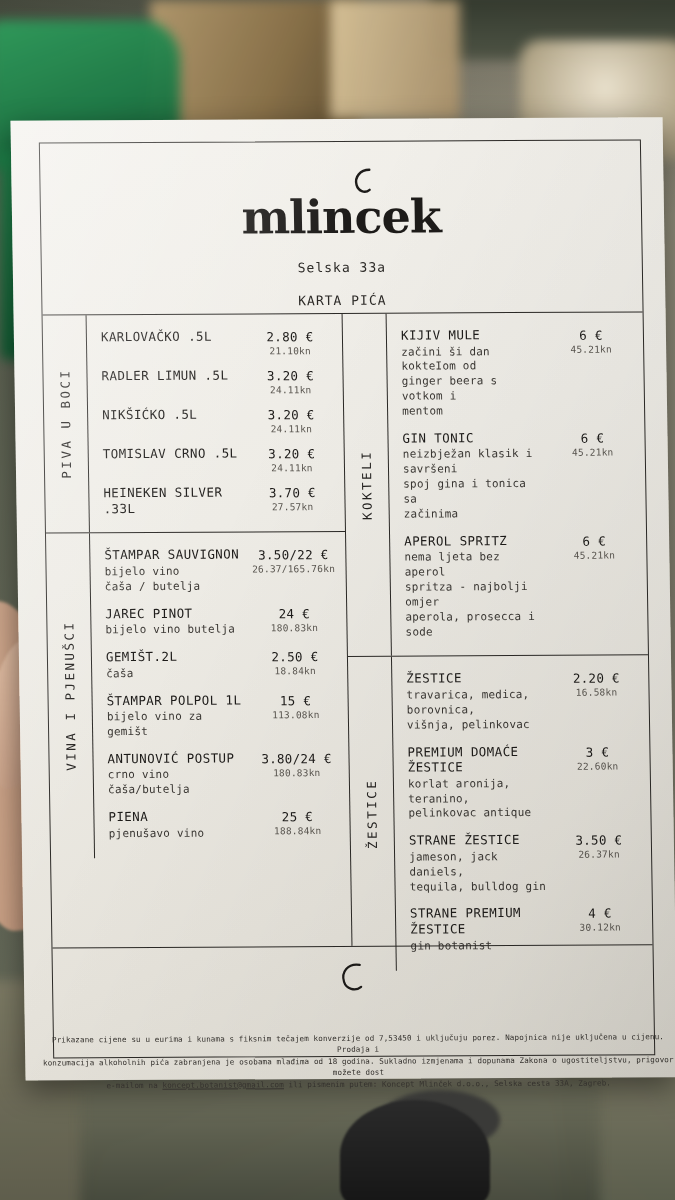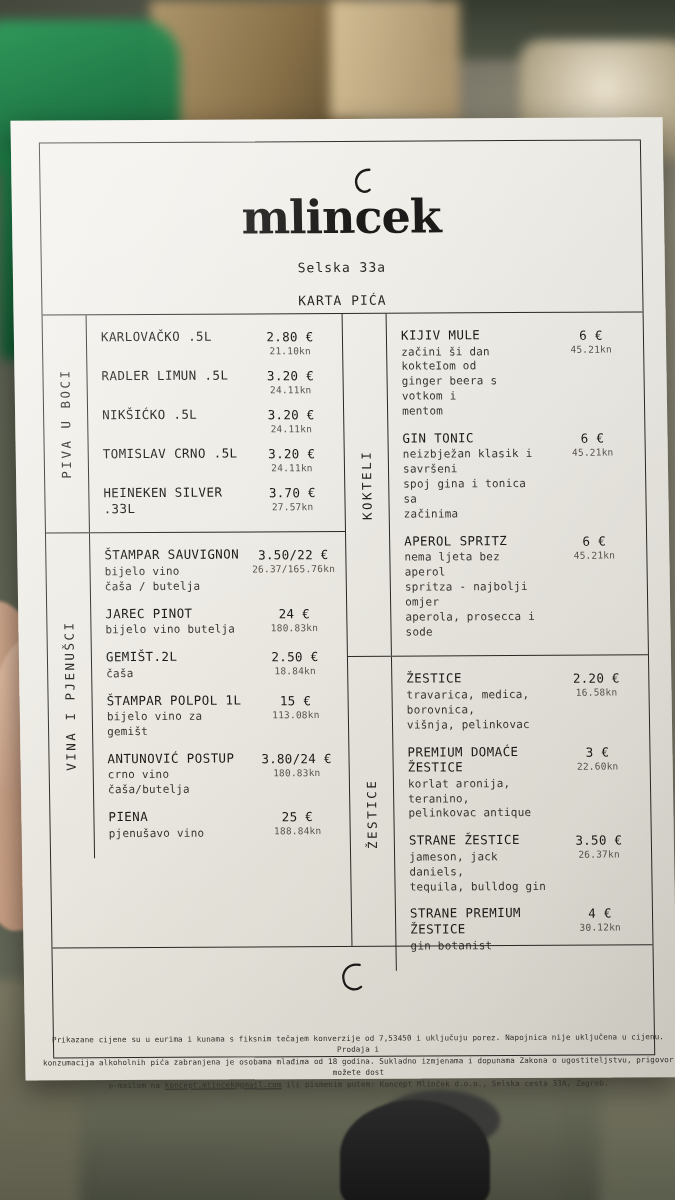--- a/index.html
+++ b/index.html
@@ -467,21 +467,21 @@
         <div class="mark">
           <svg width="34" height="40" viewBox="0 0 34 40">
             <path d="M24 6 C12 4, 5 13, 8 23 C10 30, 19 33, 25 28" fill="none" stroke="#1d1b19" stroke-width="2.2" stroke-linecap="round"></path>
             <path d="M15 2 L15 36" stroke="#1d1b19" stroke-width="1.6" stroke-linecap="round" opacity="0"></path>
           </svg>
         </div>
         <div class="fineprint">
           <div>Prikazane cijene su u eurima i kunama s fiksnim tečajem konverzije od 7,53450 i uključuju porez. Napojnica nije uključena u cijenu. Prodaja i</div>
           <div>konzumacija alkoholnih pića zabranjena je osobama mlađima od 18 godina. Sukladno izmjenama i dopunama Zakona o ugostiteljstvu, prigovor možete dost</div>
           <div>
-            <span>e-mailom na </span><u>koncept.mlincek@gmail.com</u><span> ili pismenim putem: Koncept Mlinček d.o.o., Selska cesta 33A, Zagreb.</span>
+            <span>e-mailom na </span><u>koncept.botanist@gmail.com</u><span> ili pismenim putem: Koncept Mlinček d.o.o., Selska cesta 33A, Zagreb.</span>
           </div>
         </div>
       </div>
 
     </div>
   </div>
 
   <div class="finger-bottom2"></div>
   <div class="finger-bottom"></div>
 </div>

